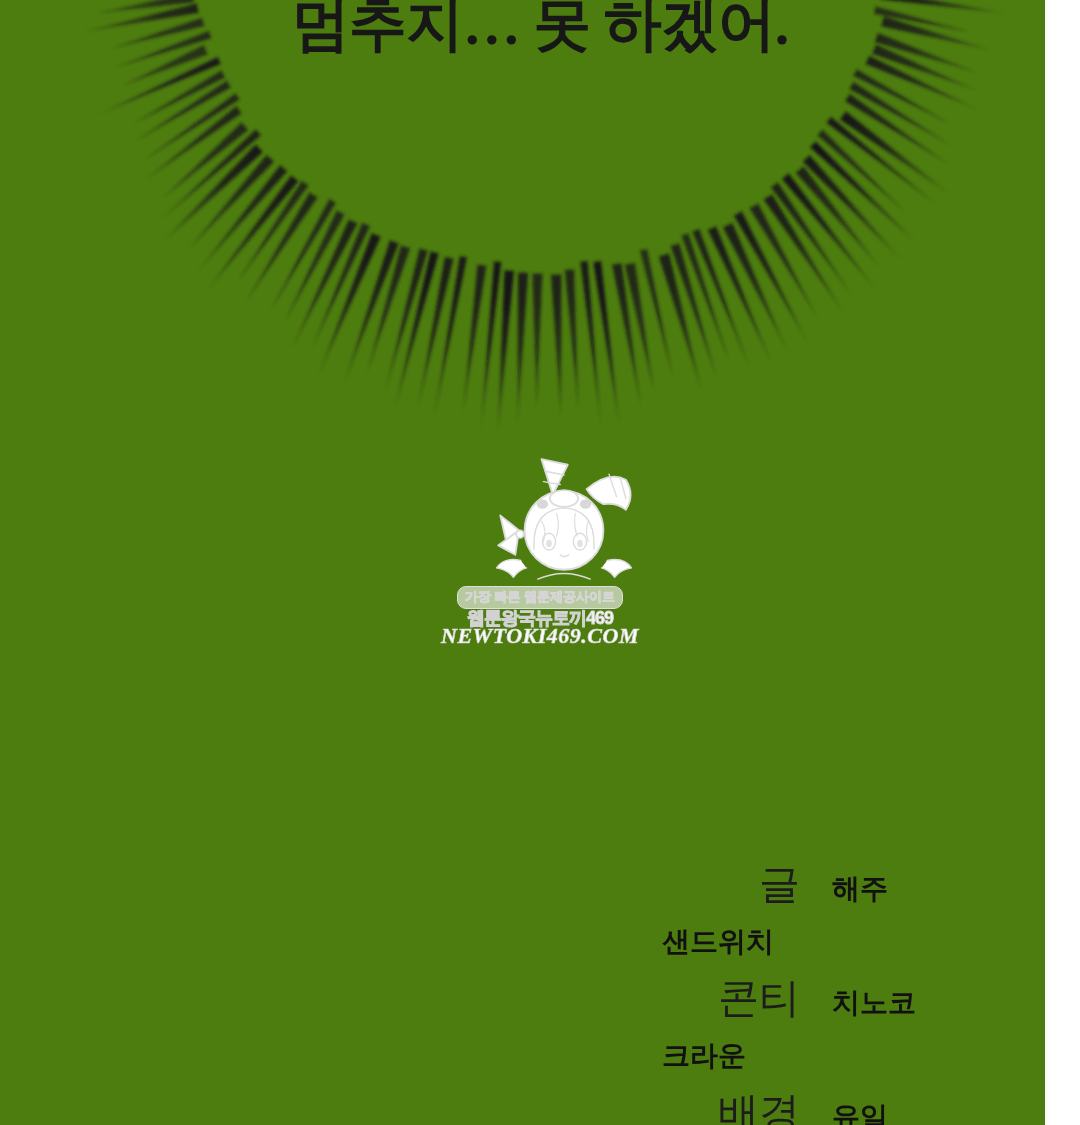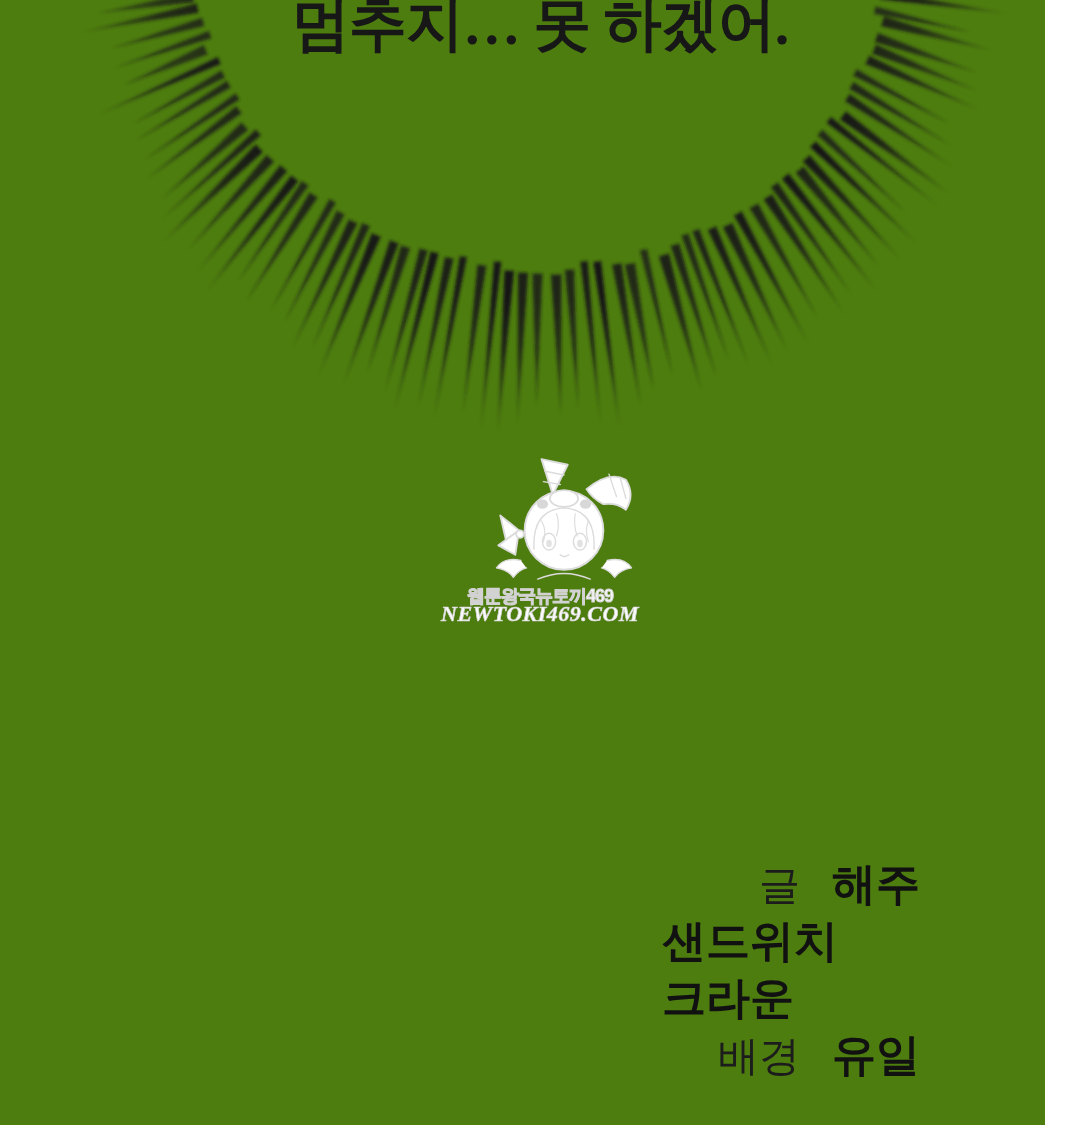--- a/index.html
+++ b/index.html
@@ -50,21 +50,21 @@
 
   
   .credits{position:absolute;left:630px;top:856px;}
   .credit-row{display:flex;align-items:baseline;height:57px;}
   .credit-role{
     width:170px;text-align:right;
     font-size:41px;color:#1c1c1c;font-weight:400;line-height:57px;
   }
   .credit-name{
     margin-left:32px;text-align:left;
-    font-size:44px;color:#111111;font-weight:600;line-height:57px;
+    font-size:28px;color:#111111;font-weight:600;line-height:57px;
     white-space:nowrap;
   }
 </style>
 </head>
 <body>
 
 <div class="page">
 
   <svg id="burst-svg" width="1080" height="490" viewBox="0 0 1080 490">
     <defs>
@@ -184,33 +184,40 @@
       <ellipse cx="64" cy="94" rx="3" ry="4" fill="#e2e2e2" stroke="none"></ellipse>
       <ellipse cx="97" cy="94" rx="3" ry="4" fill="#e2e2e2" stroke="none"></ellipse>
 
       <path d="M76,106 Q80,110 85,106" stroke-width="1.6"></path>
 
       <path d="M34,112 Q16,108 8,120 Q20,122 26,130 Q32,122 40,120" fill="#ffffff" stroke-width="1.5"></path>
       <path d="M126,112 Q144,108 152,120 Q140,122 134,130 Q128,122 120,120" fill="#ffffff" stroke-width="1.5"></path>
 
       <path d="M52,132 Q80,120 108,132" stroke-width="1.5"></path>
     </svg>
+    <div>
+      <span class="wm-tagline">가장 빠른 웹툰제공사이트</span>
+    </div>
     <div class="wm-sitename">웹툰왕국뉴토끼469</div>
     <div class="wm-url">NEWTOKI469.COM</div>
   </div>
 
   <div class="credits">
     <div class="credit-row">
       <div class="credit-role">글</div>
       <div class="credit-name">해주</div>
     </div>
     <div class="credit-row">
       <div class="credit-name">샌드위치</div>
     </div>
     <div class="credit-row">
+      <div class="credit-role">콘티</div>
+      <div class="credit-name">치노코</div>
+    </div>
+    <div class="credit-row">
       <div class="credit-name">크라운</div>
     </div>
     <div class="credit-row">
       <div class="credit-role">배경</div>
       <div class="credit-name">유일</div>
     </div>
   </div>
 
 </div>
 

